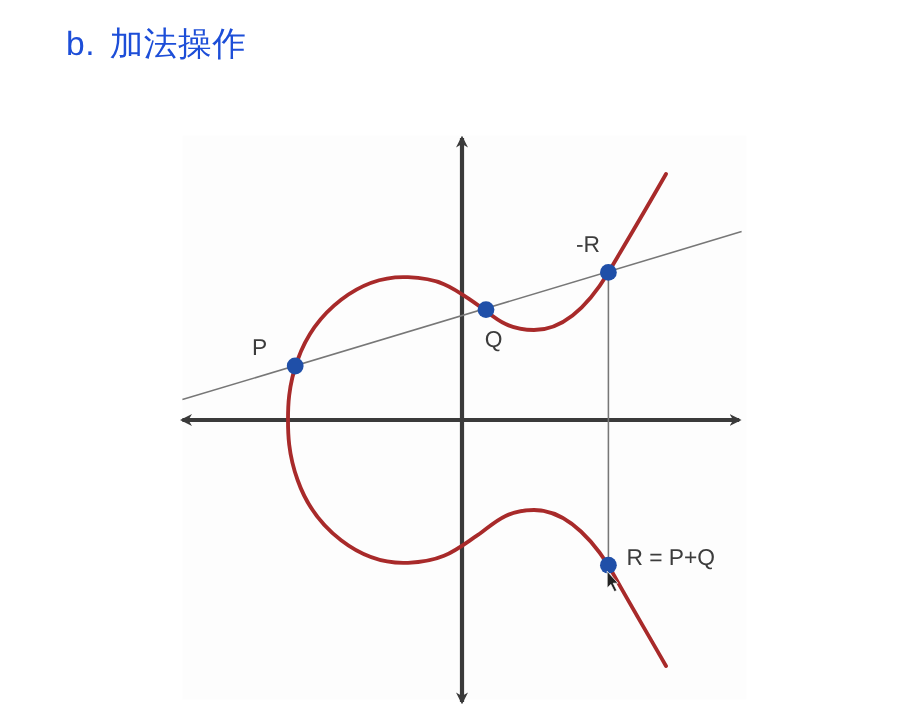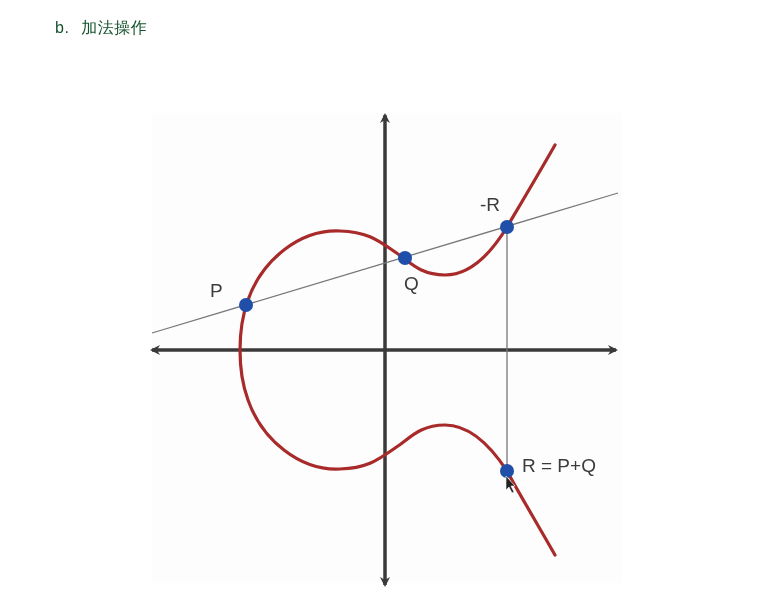--- a/index.html
+++ b/index.html
@@ -11,22 +11,22 @@
       width: 758px;
       height: 601px;
       position: relative;
       overflow: hidden;
       font-family: "Liberation Sans", "DejaVu Sans", sans-serif;
     }
     .heading {
       position: absolute;
       left: 55px;
       top: 18px;
-      font-size: 16px;
-      color: #14532d;
+      font-size: 28px;
+      color: #1d4ed8;
       letter-spacing: 0.5px;
       white-space: nowrap;
     }
     .heading .marker {
       margin-right: 12px;
     }
     .figure {
       position: absolute;
       left: 0;
       top: 0;

